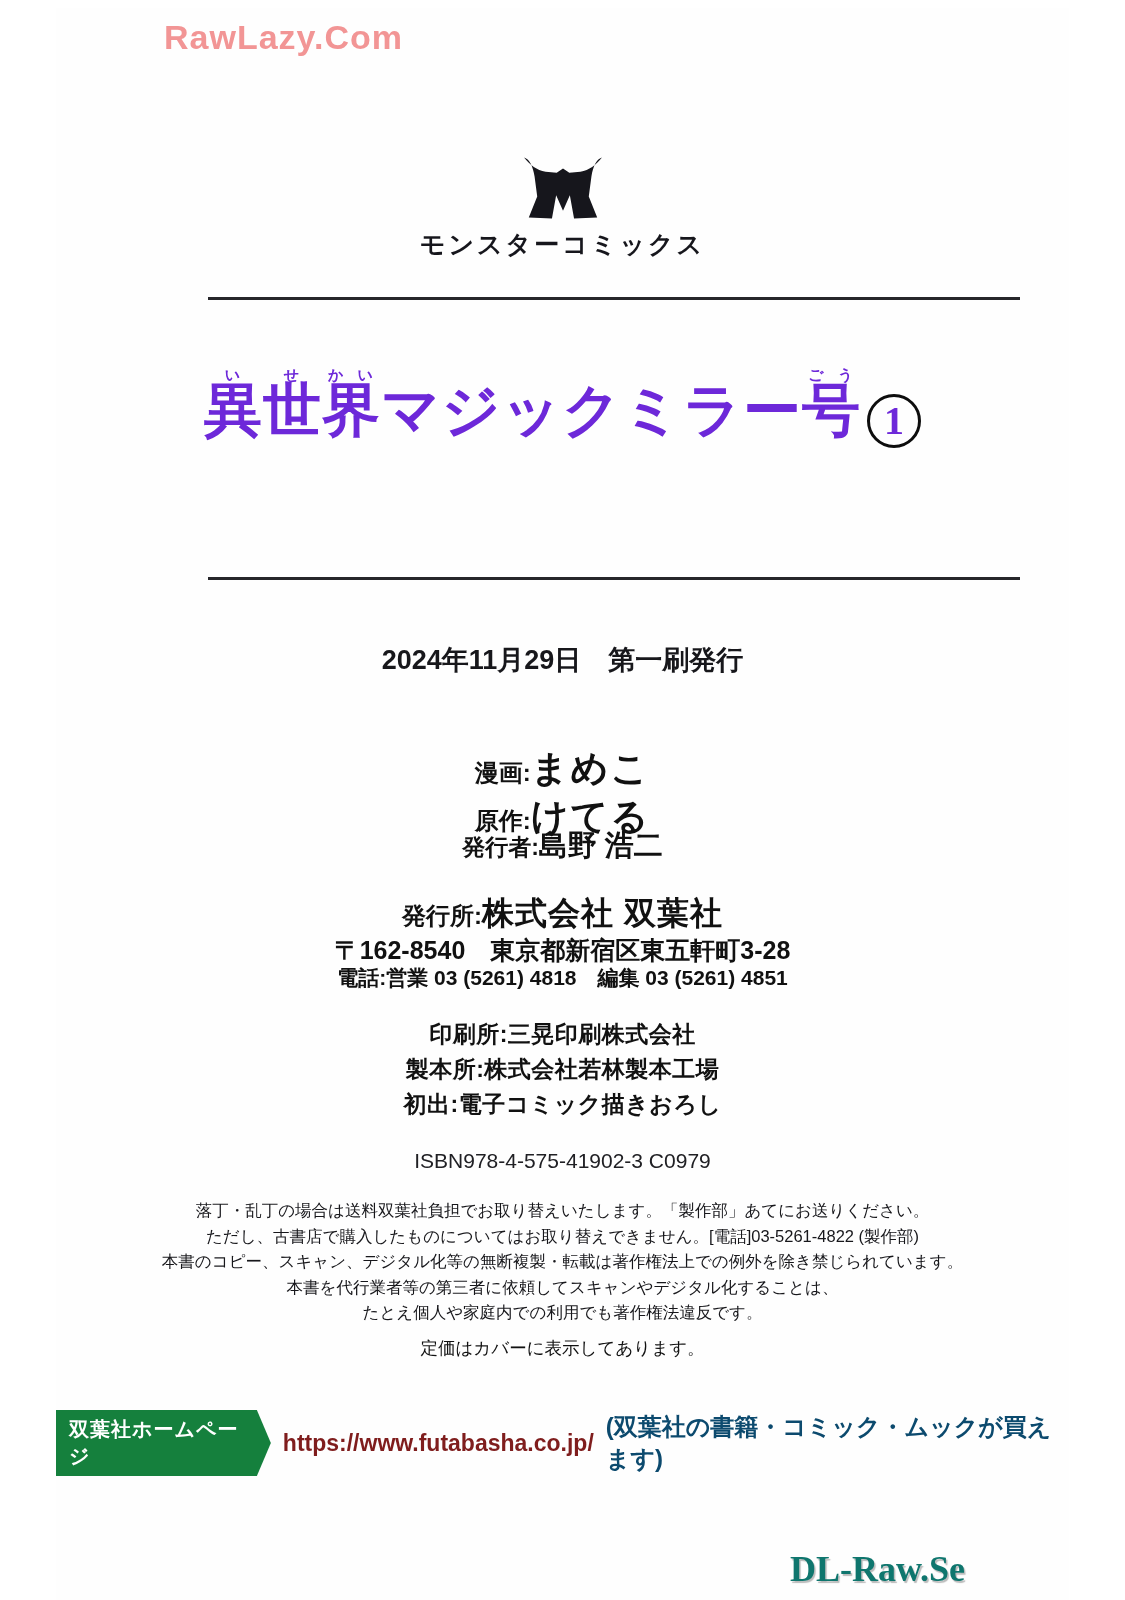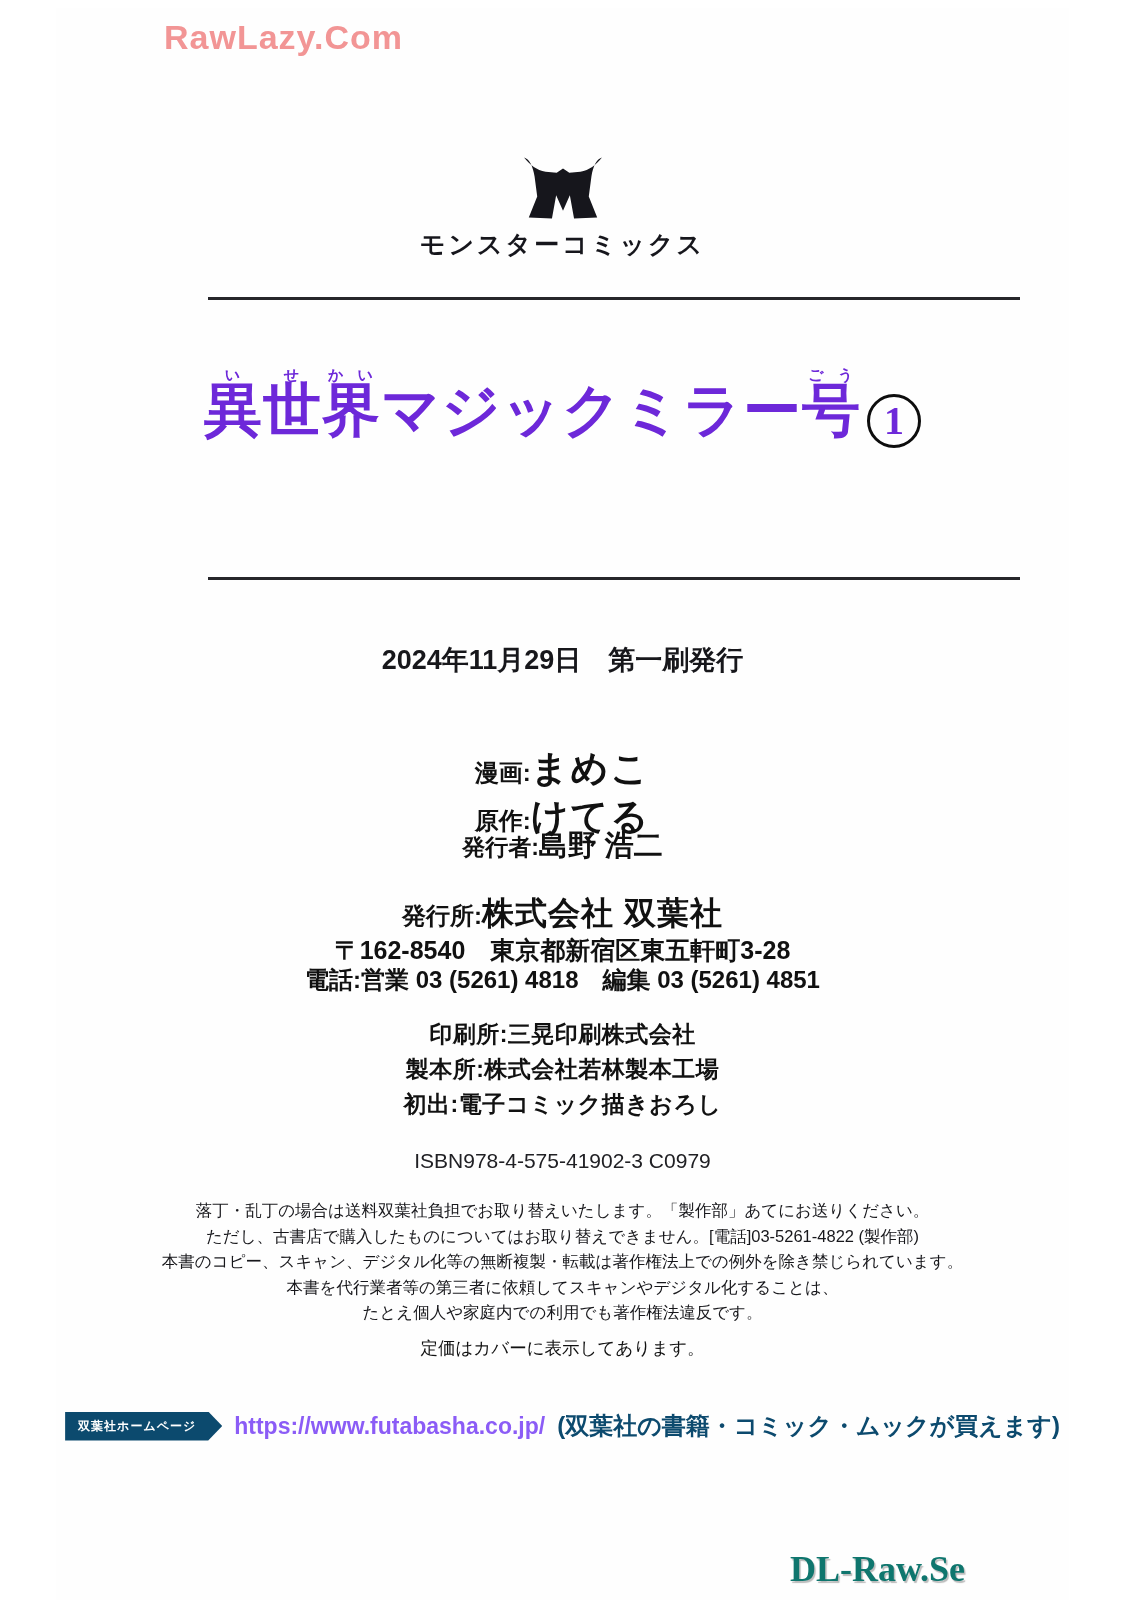--- a/index.html
+++ b/index.html
@@ -68,48 +68,48 @@
 
   
   .row { display: flex; justify-content: center; align-items: baseline; }
   .issuer { top: 818px; }
   .issuer .lbl { font-size: 23px; font-weight: 600; }
   .issuer .val { font-size: 29px; font-weight: bold; }
   .pubrow { top: 884px; }
   .pubrow .lbl { font-size: 24px; font-weight: 600; }
   .pubrow .val { font-size: 32px; font-weight: bold; letter-spacing: 1px; }
   .address { top: 926px; font-size: 25px; font-weight: 600; }
-  .phone { top: 956px; font-size: 24px; font-weight: 600; }
+  .phone { top: 956px; font-size: 21px; font-weight: 600; }
 
   
   .prod { font-size: 23px; font-weight: 600; letter-spacing: 0.5px; }
   .prod-1 { top: 1011px; }
   .prod-2 { top: 1046px; }
   .prod-3 { top: 1081px; }
 
   .isbn { top: 1141px; font-size: 21px; font-weight: 400; color: #202024; }
 
   
   .legal { top: 1190px; font-size: 16.5px; font-weight: 500; line-height: 25.5px; color: #17171b; }
 
   .price { top: 1328px; font-size: 17.5px; font-weight: 500; }
 
   
   .homepage {
     position: absolute; top: 1402px; left: 0; right: 0;
     display: flex; justify-content: center; align-items: center; gap: 12px;
   }
   .hp-label {
-    background: #0c4a6e; color: #fff;
-    font-size: 12px; font-weight: bold; letter-spacing: 1px;
+    background: #15803d; color: #fff;
+    font-size: 20px; font-weight: bold; letter-spacing: 1px;
     padding: 6px 26px 6px 13px;
     clip-path: polygon(0 0, calc(100% - 14px) 0, 100% 50%, calc(100% - 14px) 100%, 0 100%);
     font-family: Liberation Mono, monospace;
   }
-  .hp-url { font-size: 23px; font-weight: bold; color: #8b5cf6; }
+  .hp-url { font-size: 23px; font-weight: bold; color: #7f1d1d; }
   .hp-note { font-size: 24px; font-weight: bold; color: #0c4a6e; }
 </style>
 </head>
 <body>
 
 <div class="page">
 
   <div class="wm-top">RawLazy.Com</div>
 
   <div class="abs logo-m">

